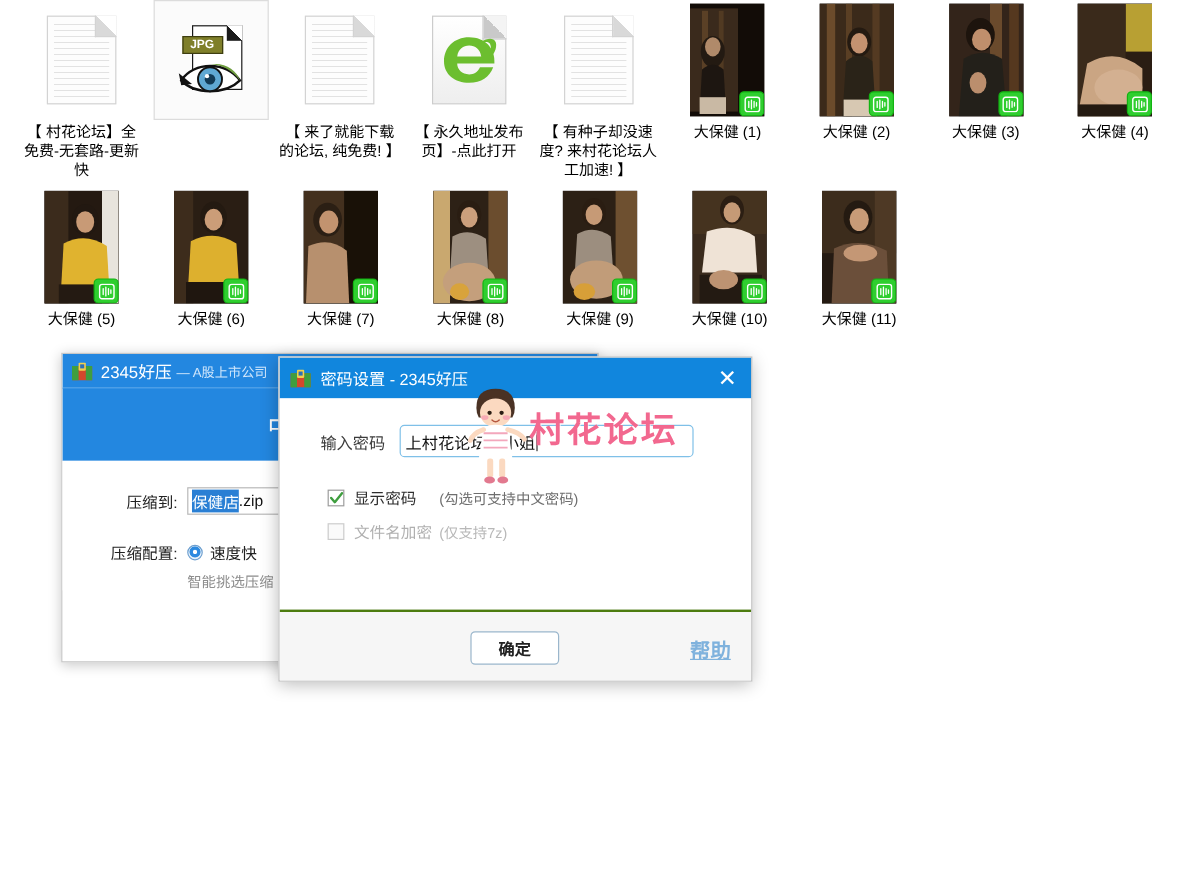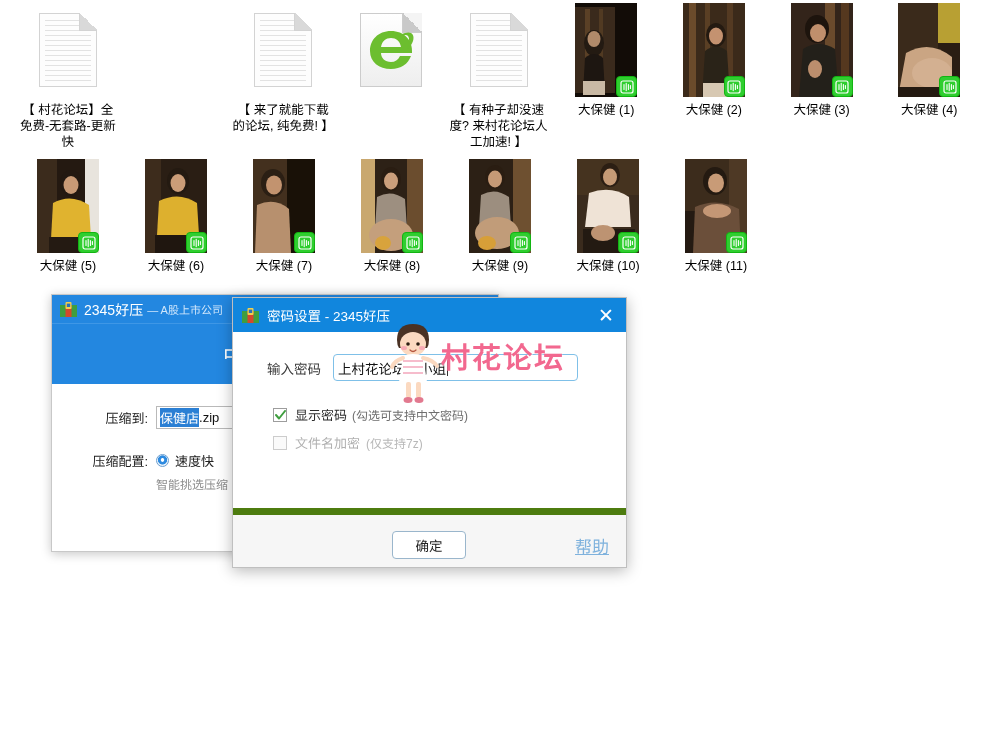--- a/index.html
+++ b/index.html
@@ -437,24 +437,25 @@
     color: #f2688f;
     letter-spacing: 2px;
     font-family: "DejaVu Sans", "Liberation Sans", sans-serif;
     white-space: nowrap;
     text-shadow: 1px 1px 0 rgba(255,255,255,0.6);
   }
 
   .pw-footer {
     height: 60px;
     background: #f6f6f6;
-    border-top: 7px solid #4d7c0f;
+    border-top: 2px solid #4d7c0f;
     display: flex;
     align-items: center;
     position: relative;
+    font-weight: bold;
   }
   .pw-ok-btn {
     position: absolute;
     left: 159px;
     width: 74px;
     height: 28px;
     border: 1px solid #9ab6cc;
     border-radius: 4px;
     background: #ffffff;
     font-size: 13.5px;
@@ -485,40 +486,55 @@
     <div class="file-cell">
       <div class="icon-wrap">
         <div class="doc-icon">
           <div class="doc-lines"></div>
         </div>
       </div>
       <div class="file-label">【 村花论坛】全免费-无套路-更新快</div>
     </div>
 
     <div class="file-cell selected">
+      <div class="icon-wrap">
+        <div class="jpg-icon">
+          <div class="jpg-page"></div>
+          <div class="jpg-badge">JPG</div>
+          <svg class="eye-svg" width="58" height="36" viewBox="0 0 58 36">
+            <path d="M3 24 C14 8, 40 8, 52 24 C40 36, 14 36, 3 24 Z" fill="#ffffff" stroke="#111111" stroke-width="2"></path>
+            <path d="M26 11 C38 8, 49 15, 52 24 C44 14, 34 10, 26 11 Z" fill="#6f9e3f"></path>
+            <circle cx="27" cy="23" r="10" fill="#5fa8d3" stroke="#111111" stroke-width="1.6"></circle>
+            <circle cx="27" cy="23" r="4.4" fill="#123a55"></circle>
+            <circle cx="24.5" cy="20.5" r="1.8" fill="#ffffff"></circle>
+            <path d="M1 18 L12 27 L3 28 Z" fill="#111111"></path>
+          </svg>
+        </div>
+      </div>
     </div>
 
     <div class="file-cell">
       <div class="icon-wrap">
         <div class="doc-icon">
           <div class="doc-lines"></div>
         </div>
       </div>
       <div class="file-label">【 来了就能下载的论坛, 纯免费! 】</div>
     </div>
 
     <div class="file-cell">
       <div class="icon-wrap">
         <div class="ie-icon">
           <svg class="ie-glyph" width="52" height="52" viewBox="0 0 52 52">
             <path d="M26 7 C13 7, 5 16, 5 27 C5 38, 14 45, 26 45 C36 45, 43 40, 46 32 L35 32 C33 36, 30 38, 26 38 C20 38, 16 34, 16 29 L47 29 C48 16, 39 7, 26 7 Z M16 23 C17 17, 21 14, 26 14 C31 14, 35 17, 36 23 Z" fill="#6cbe2f"></path>
             <path d="M40 9 C46 7, 50 10, 48 17 C47 20, 45 23, 42 26 C44 20, 45 15, 43 12 C41 10, 37 11, 33 13 C35 11, 38 9.5, 40 9 Z" fill="#6cbe2f"></path>
           </svg>
         </div>
       </div>
+      <div class="file-label">【 永久地址发布页】-点此打开</div>
     </div>
 
     <div class="file-cell">
       <div class="icon-wrap">
         <div class="doc-icon">
           <div class="doc-lines"></div>
         </div>
       </div>
       <div class="file-label">【 有种子却没速度? 来村花论坛人工加速! 】</div>
     </div>
@@ -872,21 +888,21 @@
     </div>
 
 
     <div class="pw-check-row" style="margin-top:24px;">
       <span class="checkbox">
         <svg width="11" height="10" viewBox="0 0 11 10">
           <path d="M1 5 L4 8.5 L10 1" stroke="#3f9e3f" stroke-width="2" fill="none" stroke-linecap="round" stroke-linejoin="round"></path>
         </svg>
       </span>
       <span class="chk-label">显示密码</span>
-      <span class="chk-hint" style="margin-left:5px;">(勾选可支持中文密码)</span>
+      <span class="chk-hint" style="margin-left:19px;">(勾选可支持中文密码)</span>
     </div>
 
     <div class="pw-check-row">
       <span class="checkbox disabled"></span>
       <span class="chk-label dim">文件名加密</span>
       <span class="chk-hint dim" style="margin-left:6px;">(仅支持7z)</span>
     </div>
 
   </div>
 

